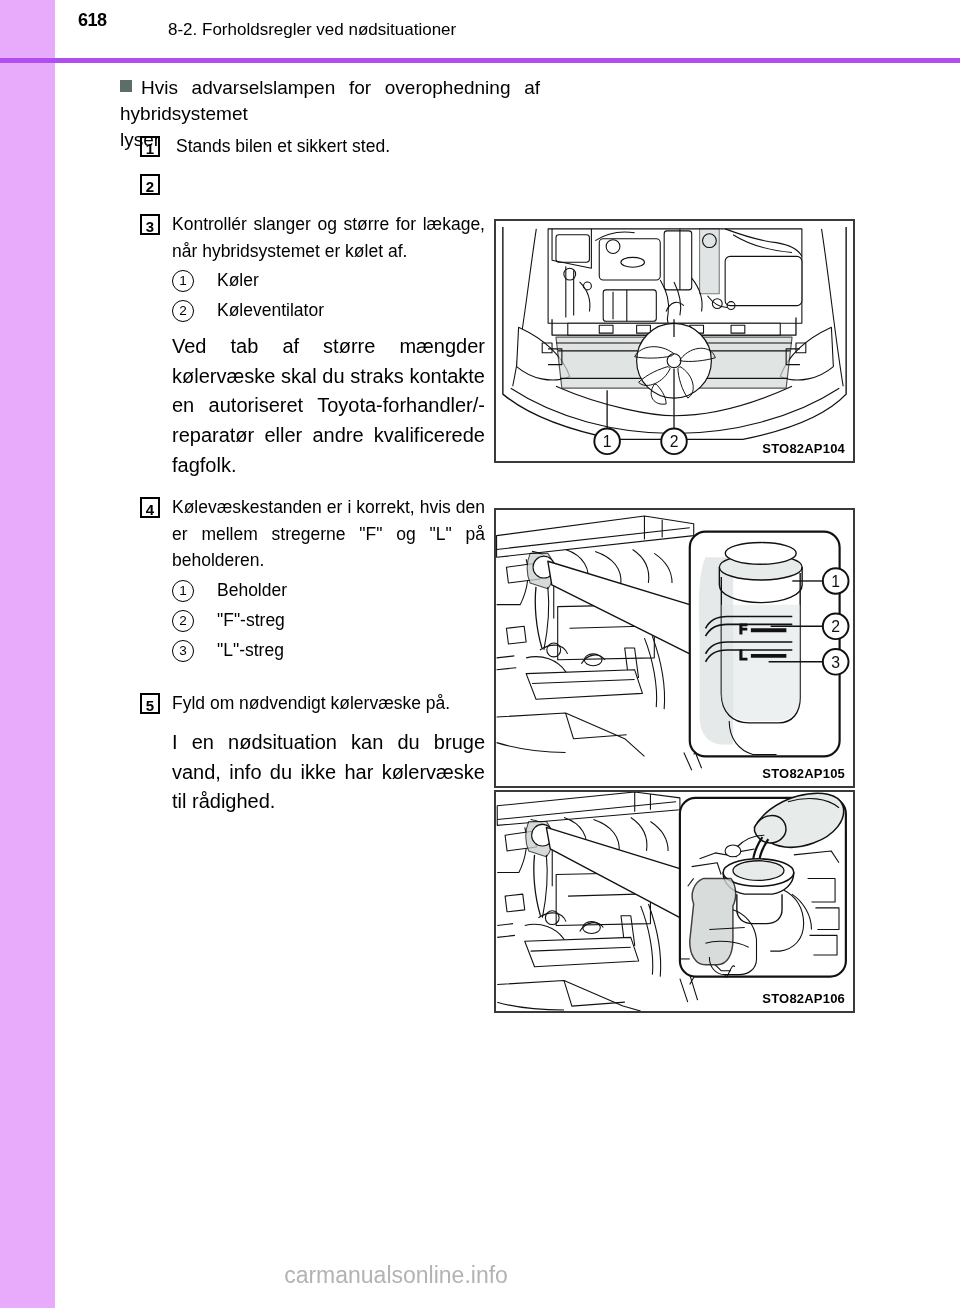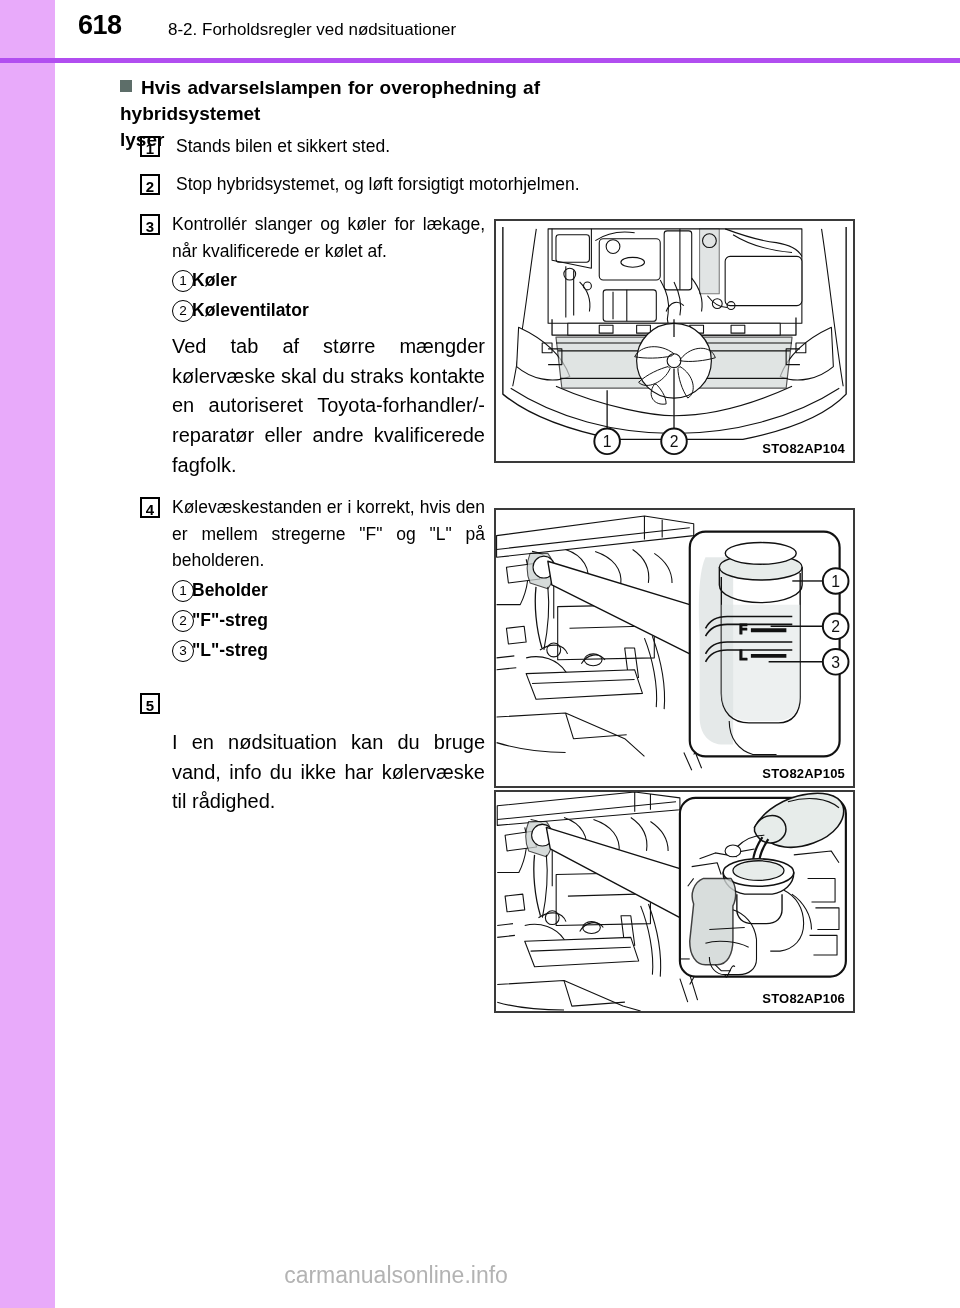--- a/index.html
+++ b/index.html
@@ -12,31 +12,31 @@
   .side-band{
     position:absolute;left:0;top:0;width:55px;height:1308px;
     background:#e8aafa;
   }
   .header-rule{
     position:absolute;left:0;top:58px;width:960px;height:5px;
     background:#b14ef0;
   }
   .page-num{
     position:absolute;left:78px;top:10px;
-    font-size:27px;font-weight:bold;letter-spacing:-0.5px;
+    font-size:18px;font-weight:bold;letter-spacing:-0.5px;
   }
   .chapter-title{
     position:absolute;left:168px;top:20px;
     font-size:17px;font-weight:normal;
   }
   
   .content{position:absolute;left:0;top:63px;width:960px;}
   .sec-head{
     position:absolute;left:120px;top:12px;width:420px;
-    font-size:19px;font-weight:bold;line-height:1.38;
+    font-size:19px;font-weight:normal;line-height:1.38;
     text-align:justify;
   }
   .sec-head .bullet{
     display:inline-block;width:12px;height:12px;background:#5d6e69;
     margin-right:9px;vertical-align:2px;
   }
   .sec-head .l2{display:block;}
 
   .body-col{position:absolute;left:140px;top:70px;width:345px;}
 
@@ -52,21 +52,21 @@
     text-align:justify;text-justify:inter-word;
   }
   .step .txt.nowrap{white-space:nowrap;margin-left:36px;}
 
   .sub{position:relative;margin:4px 0 2px 32px;min-height:26px;}
   .sub .cnum{
     position:absolute;left:0;top:2px;width:20px;height:20px;
     border:1.6px solid #000;border-radius:50%;
     font-size:13.5px;line-height:19px;text-align:center;
   }
-  .sub .ctxt{margin-left:20px;font-size:17.5px;line-height:1.45;font-weight:bold;}
+  .sub .ctxt{margin-left:45px;font-size:17.5px;line-height:1.45;}
 
   .note{
     margin:8px 0 6px 32px;font-size:20px;line-height:1.48;
     text-align:justify;text-justify:inter-word;width:313px;
   }
 
   
   .panel{
     position:absolute;border:2px solid #3a3a3a;background:#fff;
     box-sizing:border-box;overflow:hidden;
@@ -104,26 +104,25 @@
 
   <div class="body-col">
 
     <div class="step" style="margin-bottom:8px;">
       <span class="num">1</span>
       <div class="txt nowrap">Stands bilen et sikkert sted.</div>
     </div>
 
     <div class="step" style="margin-bottom:10px;width:420px;">
       <span class="num">2</span>
-      <div class="txt nowrap">Stop hybridsystemet, og løft forsigtigt motorhjelmen.</div>
     </div>
 
     <div class="step">
       <span class="num">3</span>
-      <div class="txt">Kontrollér slanger og køler for lækage, når kvalificerede er kølet af.</div>
+      <div class="txt">Kontrollér slanger og større for lækage, når hybridsystemet er kølet af.</div>
     </div>
     <div class="sub">
       <span class="cnum">1</span>
       <span class="ctxt">Køler</span>
     </div>
     <div class="sub">
       <span class="cnum">2</span>
       <span class="ctxt">Køleventilator</span>
     </div>
     <div class="note">Ved tab af større mængder kølervæske skal du straks kontakte en autoriseret Toyota-forhandler/-reparatør eller andre kvalificerede fagfolk.</div>
@@ -140,20 +139,21 @@
       <span class="cnum">2</span>
       <span class="ctxt">"F"-streg</span>
     </div>
     <div class="sub">
       <span class="cnum">3</span>
       <span class="ctxt">"L"-streg</span>
     </div>
 
     <div class="step" style="margin-top:26px;">
       <span class="num">5</span>
+      <div class="txt">Fyld om nødvendigt kølervæske på.</div>
     </div>
     <div class="note">I en nødsituation kan du bruge vand, info du ikke har kølervæske til rådighed.</div>
 
   </div>
 </div>
 
 <div class="panel" id="panel-1">
   <svg class="fig" viewBox="0 0 361 244">
     <g fill="none" stroke="#111" stroke-width="1.1" stroke-linejoin="round">
 

